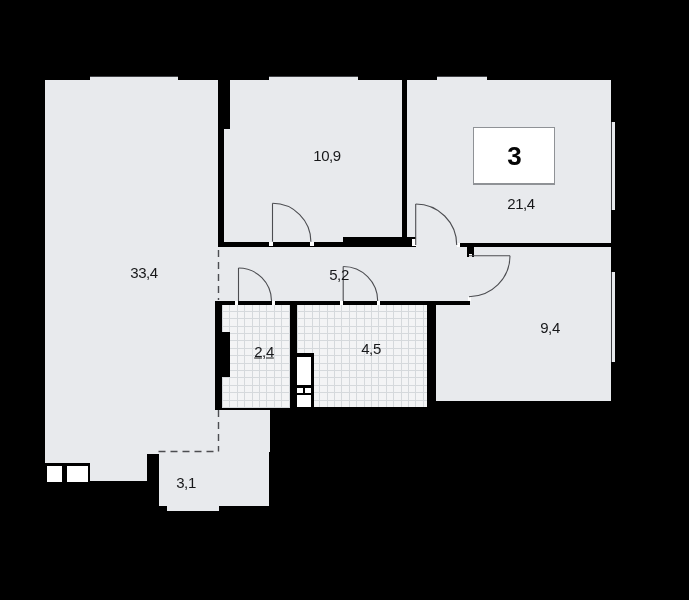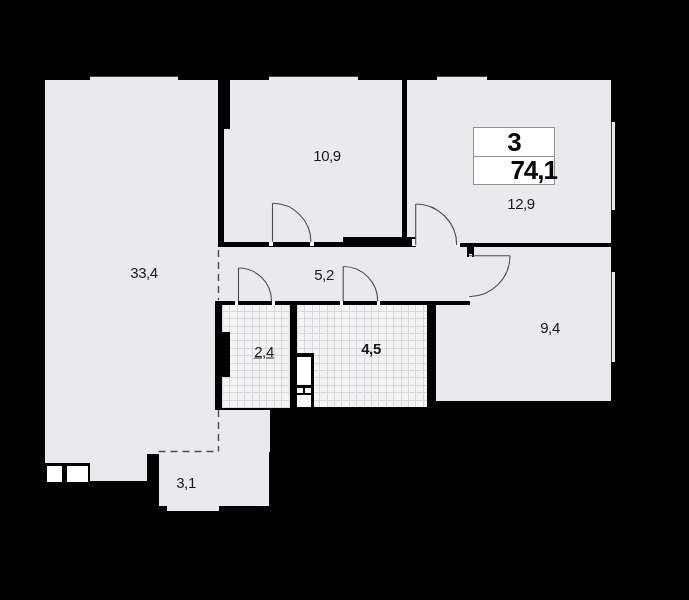--- a/index.html
+++ b/index.html
@@ -125,29 +125,26 @@
     </g>
     <g fill="none" stroke="#4c4d51" stroke-width="1.4" stroke-dasharray="7 5">
       <path d="M218.5,250 L218.5,300"></path>
       <path d="M218.5,410 L218.5,451.5"></path>
       <path d="M158.5,451.5 L218.5,451.5"></path>
     </g>
   </svg>
 
   <div class="lbl" style="left:144px;top:272px;">33,4</div>
   <div class="lbl" style="left:327px;top:155px;">10,9</div>
-  <div class="lbl" style="left:521px;top:203px;">12,9</div>
-  <div class="lbl" style="left:324px;top:274px;">5,2</div>
+  <div class="lbl" style="left:521px;top:203px;">21,4</div>
+  <div class="lbl" style="left:339px;top:274px;">5,2</div>
   <div class="lbl" style="left:264px;top:351px;text-decoration:underline;">2,4</div>
-  <div class="lbl" style="left:371px;top:348px;font-weight:bold;">4,5</div>
+  <div class="lbl" style="left:371px;top:348px;">4,5</div>
   <div class="lbl" style="left:550px;top:327px;">9,4</div>
   <div class="lbl" style="left:186px;top:482px;text-align:right;">3,1</div>
 
   <div class="badge">
     <div class="cell top">
       <span class="num">3</span>
     </div>
-    <div class="cell bot">
-      <span class="num">74,1</span>
-    </div>
   </div>
 
 </div>
 
 </body></html>

